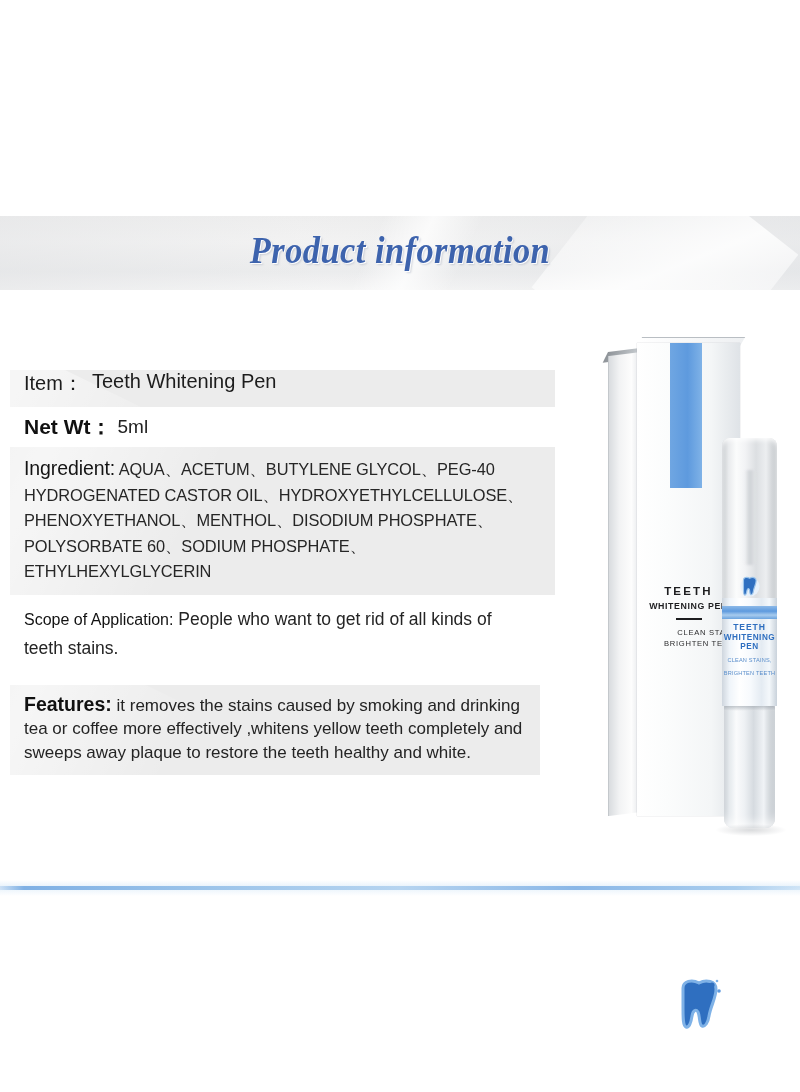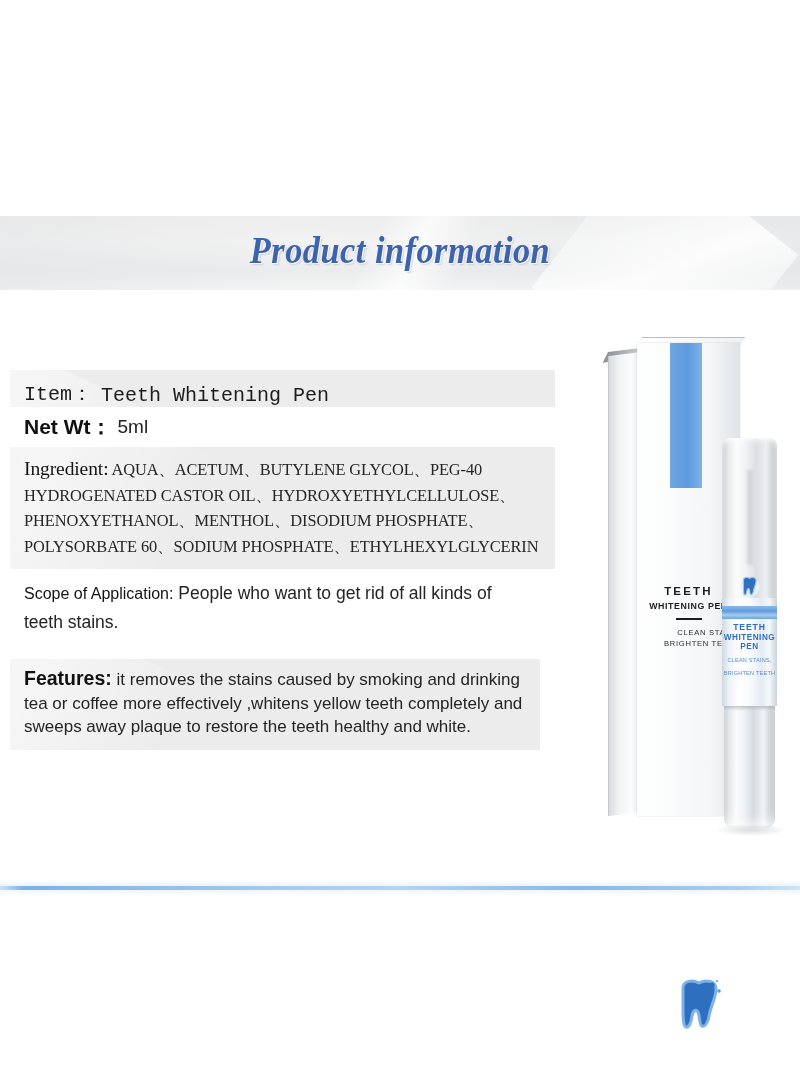--- a/index.html
+++ b/index.html
@@ -80,25 +80,24 @@
     height: 220%;
     transform: rotate(26deg);
     background: linear-gradient(90deg, rgba(255,255,255,0) 0%, rgba(255,255,255,0.55) 50%, rgba(255,255,255,0) 100%);
     pointer-events: none;
   }
   .band-inner, .plain-inner { position: relative; z-index: 1; }
 
   .row-item {
     height: 37px;
     display: flex;
-    align-items: flex-end;
+    align-items: flex-start;
     padding: 0 0 0 14px;
     width: 545px;
     box-sizing: border-box;
-    font-family: Liberation Mono, monospace;
   }
   .row-item .lbl {
     font-size: 20px;
     color: #1c1c1c;
     font-weight: 400;
   }
   .row-item .val {
     font-size: 20px;
     color: #1c1c1c;
     margin-left: 9px;
@@ -126,21 +125,20 @@
   .row-ingredient {
     width: 545px;
     box-sizing: border-box;
     padding: 9px 6px 10px 14px;
   }
   .row-ingredient .body {
     font-size: 16.4px;
     line-height: 25.5px;
     color: #262626;
     letter-spacing: -0.1px;
-    font-family: Liberation Serif, serif;
   }
   .row-ingredient .head {
     font-size: 19.5px;
     color: #141414;
     font-weight: 400;
   }
 
   .row-scope {
     width: 530px;
     box-sizing: border-box;

